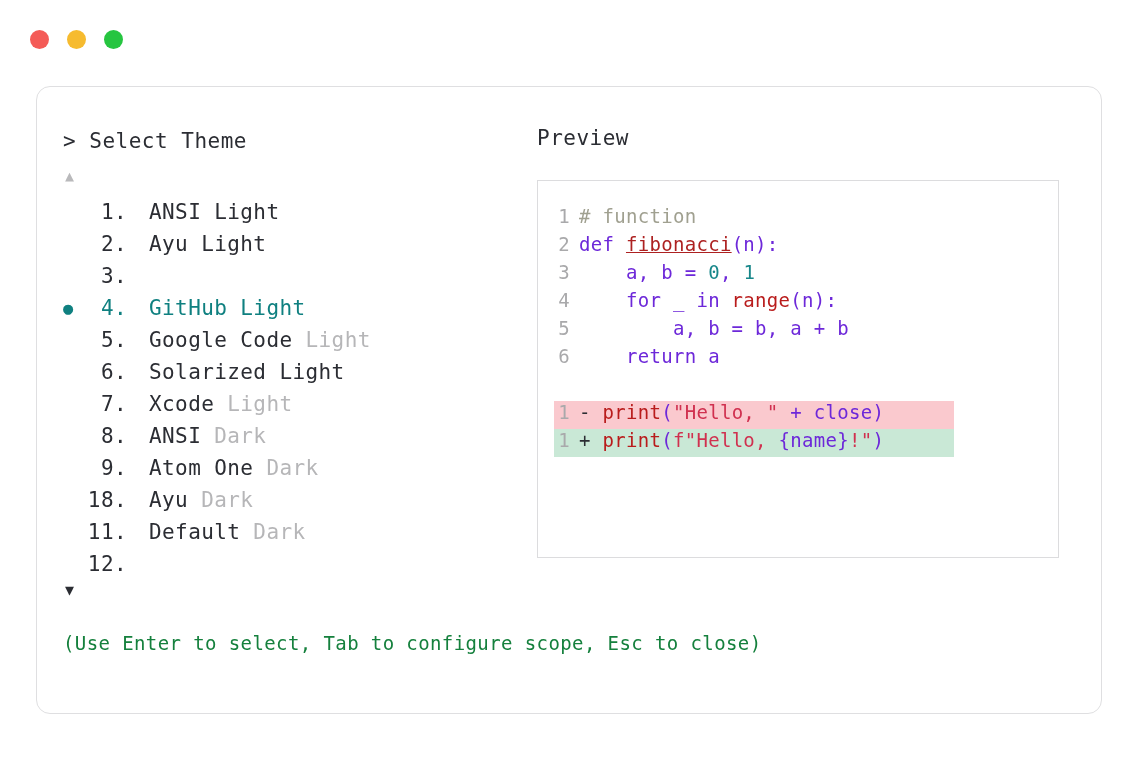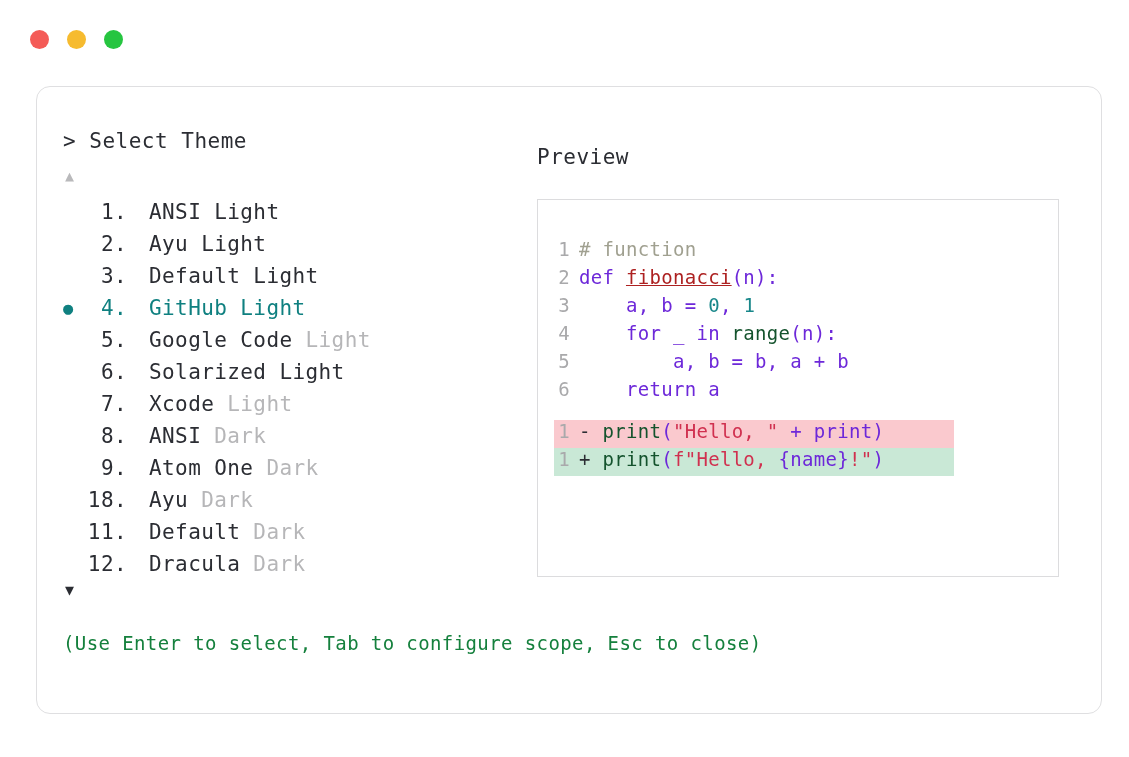--- a/index.html
+++ b/index.html
@@ -125,21 +125,21 @@
     font-size: 19px;
     color: #15803d;
     letter-spacing: 0.4px;
     white-space: pre;
   }
 
   
   .right-pane {
     position: absolute;
     left: 500px;
-    top: 60px;
+    top: 41px;
     width: 530px;
   }
   .preview-label {
     font-size: 21px;
     color: #2b2d33;
     letter-spacing: 0.5px;
     line-height: 1;
     white-space: pre;
   }
 
@@ -163,21 +163,21 @@
     letter-spacing: 0.3px;
     padding-left: 16px;
   }
   .gutter {
     flex: 0 0 16px;
     width: 16px;
     text-align: right;
     color: #a9a9ab;
     margin-right: 9px;
   }
-  .code-text { color: #2b2d33; margin-top: 14px; }
+  .code-text { color: #2b2d33; }
 
   .blank-line { height: 28px; }
 
   
   .diff-line {
     display: flex;
     align-items: baseline;
     height: 28px;
     font-size: 19px;
     white-space: pre;
@@ -186,21 +186,21 @@
     width: 400px;
   }
   .diff-line.removed { background: #fac9ce; }
   .diff-line.added   { background: #c9e8d6; }
   .diff-sign { color: #2b2d33; margin-right: 0; }
 
   
   .tok-comment { color: #a0a090; }
   .tok-func    { color: #ad2121; text-decoration: underline; }
   .tok-num     { color: #18878a; }
-  .tok-builtin { color: #14532d; }
+  .tok-builtin { color: #b91c1c; }
   .tok-string  { color: #d0304f; }
   .tok-plain   { color: #6d28d9; }
 </style>
 </head>
 <body>
 
 <div class="titlebar">
   <span class="dot red"></span>
   <span class="dot yellow"></span>
   <span class="dot green"></span>
@@ -208,30 +208,30 @@
 
 <div class="card">
   <div class="card-inner">
 
     <div class="left-pane">
       <div class="prompt-line">&gt; Select Theme</div>
       <div class="scroll-arrow up">▲</div>
       <div class="theme-list" id="theme-list">
           <div class="theme-row"><span class="bullet-col"> </span><span class="num-col"> 1.</span><span class="name-col">ANSI Light</span></div>
           <div class="theme-row"><span class="bullet-col"> </span><span class="num-col"> 2.</span><span class="name-col">Ayu Light</span></div>
-          <div class="theme-row"><span class="bullet-col"> </span><span class="num-col"> 3.</span><span class="name-col">Default Light</span></div>
+          <div class="theme-row"><span class="bullet-col"> </span><span class="num-col"> 3.</span></div>
           <div class="theme-row selected"><span class="bullet-col">●</span><span class="num-col"> 4.</span><span class="name-col">GitHub Light</span></div>
           <div class="theme-row"><span class="bullet-col"> </span><span class="num-col"> 5.</span><span class="name-col">Google Code<span class="suffix-dim"> Light</span></span></div>
           <div class="theme-row"><span class="bullet-col"> </span><span class="num-col"> 6.</span><span class="name-col">Solarized Light</span></div>
           <div class="theme-row"><span class="bullet-col"> </span><span class="num-col"> 7.</span><span class="name-col">Xcode<span class="suffix-dim"> Light</span></span></div>
           <div class="theme-row"><span class="bullet-col"> </span><span class="num-col"> 8.</span><span class="name-col">ANSI<span class="suffix-dim"> Dark</span></span></div>
           <div class="theme-row"><span class="bullet-col"> </span><span class="num-col"> 9.</span><span class="name-col">Atom One<span class="suffix-dim"> Dark</span></span></div>
           <div class="theme-row"><span class="bullet-col"> </span><span class="num-col">18.</span><span class="name-col">Ayu<span class="suffix-dim"> Dark</span></span></div>
           <div class="theme-row"><span class="bullet-col"> </span><span class="num-col">11.</span><span class="name-col">Default<span class="suffix-dim"> Dark</span></span></div>
-          <div class="theme-row"><span class="bullet-col"> </span><span class="num-col">12.</span><span class="name-col">Dracula<span class="suffix-dim"> Dark</span></span></div>
+          <div class="theme-row"><span class="bullet-col"> </span><span class="num-col">12.</span></div>
         </div>
     </div>
 
     <div class="down-arrow-wrap">
       <div class="scroll-arrow down">▼</div>
     </div>
 
     <div class="hint">(Use Enter to select, Tab to configure scope, Esc to close)</div>
 
     <div class="right-pane">
@@ -240,20 +240,20 @@
         <div id="code-lines">
             <div class="code-line"><span class="gutter">1</span><span class="code-text"><span class="tok-comment"># function</span></span></div>
             <div class="code-line"><span class="gutter">2</span><span class="code-text"><span class="tok-plain">def </span><span class="tok-func">fibonacci</span><span class="tok-plain">(n):</span></span></div>
             <div class="code-line"><span class="gutter">3</span><span class="code-text"><span class="tok-plain">    a, b = </span><span class="tok-num">0</span><span class="tok-plain">, </span><span class="tok-num">1</span></span></div>
             <div class="code-line"><span class="gutter">4</span><span class="code-text"><span class="tok-plain">    for _ in </span><span class="tok-builtin">range</span><span class="tok-plain">(n):</span></span></div>
             <div class="code-line"><span class="gutter">5</span><span class="code-text"><span class="tok-plain">        a, b = b, a + b</span></span></div>
             <div class="code-line"><span class="gutter">6</span><span class="code-text"><span class="tok-plain">    return a</span></span></div>
           </div>
         <div class="blank-line"></div>
         <div id="diff-lines">
-            <div class="diff-line removed"><span class="gutter">1</span><span class="diff-sign">- </span><span><span class="tok-builtin">print</span><span class="tok-plain">(</span><span class="tok-string">"Hello, "</span><span class="tok-plain"> + print)</span></span></div>
+            <div class="diff-line removed"><span class="gutter">1</span><span class="diff-sign">- </span><span><span class="tok-builtin">print</span><span class="tok-plain">(</span><span class="tok-string">"Hello, "</span><span class="tok-plain"> + close)</span></span></div>
             <div class="diff-line added"><span class="gutter">1</span><span class="diff-sign">+ </span><span><span class="tok-builtin">print</span><span class="tok-plain">(</span><span class="tok-string">f"Hello, </span><span class="tok-plain">{name}</span><span class="tok-string">!"</span><span class="tok-plain">)</span></span></div>
           </div>
       </div>
     </div>
 
   </div>
 </div>
 
 </body></html>

